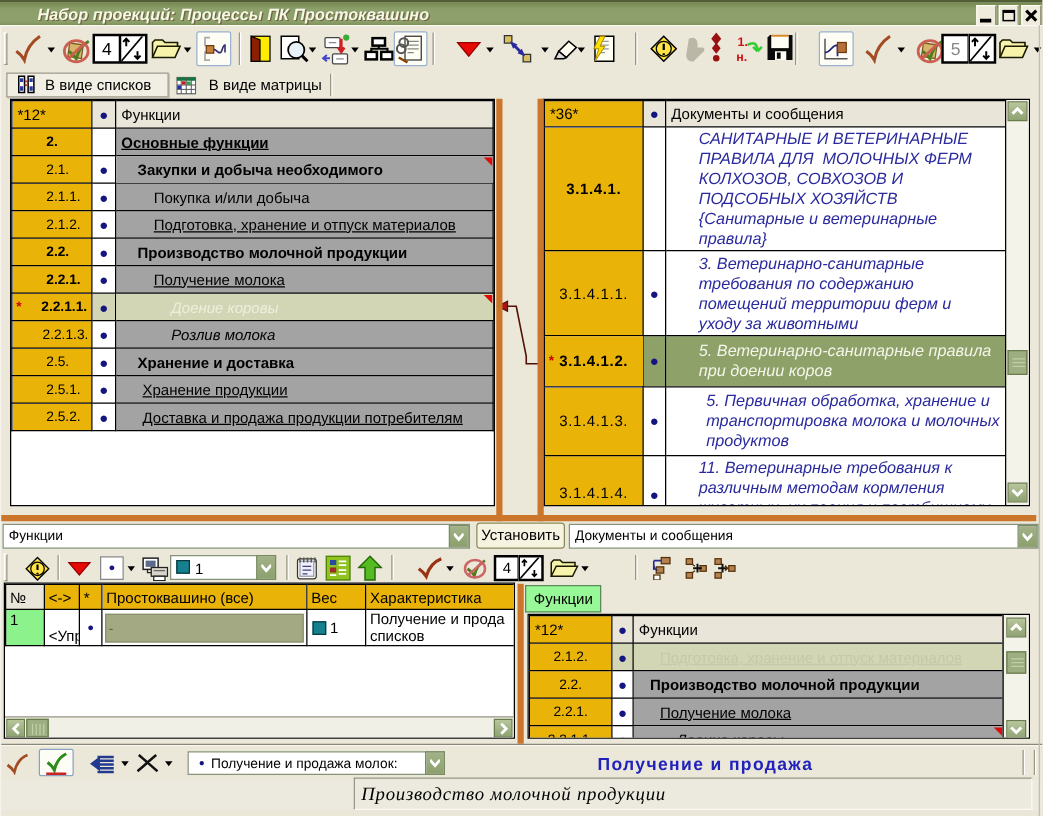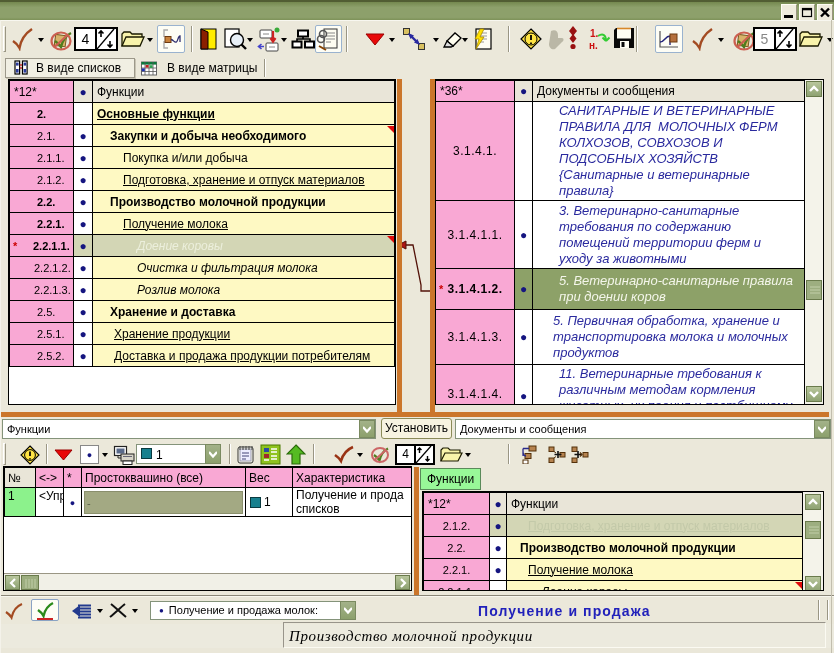--- a/index.html
+++ b/index.html
@@ -13,23 +13,23 @@
 #tb1{left:0;top:20px;width:834px;height:37px;background:#ebe8da;border-top:1px solid #f8f7f0}
 .grip{position:absolute;top:5px;width:3px;height:26px;border-left:1px solid #fff;border-top:1px solid #fff;border-right:1px solid #9a9684;border-bottom:1px solid #9a9684;background:#ebe8da}
 .vsep{position:absolute;top:5px;width:2px;height:26px;border-left:1px solid #9a9684;border-right:1px solid #fff}
 .drop{position:absolute;width:0;height:0;border-left:3px solid transparent;border-right:3px solid transparent;border-top:4px solid #000}
 
 #tabrow{left:0;top:57px;width:834px;height:22px;background:#ebe8da}
 .tabbtn{position:absolute;top:1px;height:20px;background:#eeebdd;border:1px solid #9a9684;display:flex;align-items:center;font-size:12px}
 
 table{border-collapse:collapse;table-layout:fixed}
 td{overflow:hidden;white-space:nowrap;vertical-align:middle}
-.numc{background:#f9a8d4;text-align:center;font-size:12px}
+.numc{background:#eab308;text-align:center;font-size:12px}
 .bulc{background:#fff;text-align:center}
-.namec{background:#fef9c3;font-size:12px;padding-left:4px}
+.namec{background:#a3a3a3;font-size:12px;padding-left:4px}
 .bullet{color:#151580;font-size:12px}
 #tleft td,#tright td,#bleft td,#bright td{border:1px solid #000}
 .blue{color:#2a2a9e;font-style:italic;font-size:13px;line-height:16px;white-space:normal;background:#fff;vertical-align:middle}
 #tleft tr:not(:first-child) td.numc{text-align:left;padding-left:27px;font-size:11px}
 #tright td.numc{letter-spacing:0.5px}
 #bright tr:not(:first-child) td.numc{font-size:11px}
 #tleft tr:first-child td, #tright tr:first-child td.numc, #bright tr:first-child td{font-size:12px;letter-spacing:0}
 .corner{position:absolute;width:0;height:0;border-left:7px solid transparent;border-top:7px solid #e00a0a}
 .star{color:#cc0000;font-size:11px}
 
@@ -41,20 +41,21 @@
 
 .combo{position:absolute;background:#fff;border:1px solid #84937a;font-size:11px}
 .cbtn{position:absolute;background:linear-gradient(#a3b289,#8ca06c);border:1px solid #7a8a60}
 .chev{display:block;margin:4px auto 0;width:8px;height:8px}
 
 #status{left:0;top:624px;width:834px;height:24px;background:#eceade}
 #bottomband{left:0;top:648px;width:834px;height:5px;background:#eae7d9}
 </style></head>
 <body>
 <div class="abs" id="title">
+  <span class="txt">Набор проекций: Процессы ПК Простоквашино</span>
   <div class="wbtn" style="left:781px"><svg width="14" height="15">
         <rect x="2" y="10" width="9" height="3" fill="#000"></rect>
       </svg></div>
   <div class="wbtn" style="left:799px"><svg width="14" height="15">
         <rect x="2.5" y="3.5" width="9" height="8" fill="none" stroke="#000" stroke-width="1.2"></rect>
         <path d="M2.5 4.5 H11.5" stroke="#000" stroke-width="1.6"></path>
       </svg></div>
   <div class="wbtn" style="left:817px"><svg width="14" height="15">
         <path d="M3 3.5 L11 11.5 M11 3.5 L3 11.5" stroke="#000" stroke-width="2.4"></path>
       </svg></div>
@@ -267,25 +268,20 @@
           <td class="numc" style="font-weight:bold">2.2.1.</td>
           <td class="bulc"><span class="bullet">●</span></td>
           <td class="namec" style="text-decoration:underline;padding-left:30px">Получение молока</td>
         </tr>
 <tr style="height:22px">
           <td class="numc" style="font-weight:bold;position:relative;padding-left:23px!important"><span class="star" style="position:absolute;left:3px;top:5px">*</span>2.2.1.1.</td>
           <td class="bulc" style="background:#d3d6b5"><span class="bullet">●</span></td>
           <td class="namec" style="background:#d3d6b5;color:#ecefdc;font-style:italic;padding-left:44px;position:relative">Доение коровы<i class="corner" style="right:0;top:1px"></i></td>
         </tr>
 <tr style="height:22px">
-          <td class="numc" style="padding-left:24px!important">2.2.1.2.</td>
-          <td class="bulc"><span class="bullet">●</span></td>
-          <td class="namec" style="font-style:italic;padding-left:44px">Очистка и фильтрация молока</td>
-        </tr>
-<tr style="height:22px">
           <td class="numc" style="padding-left:24px!important">2.2.1.3.</td>
           <td class="bulc"><span class="bullet">●</span></td>
           <td class="namec" style="font-style:italic;padding-left:44px">Розлив молока</td>
         </tr>
 <tr style="height:22px">
           <td class="numc">2.5.</td>
           <td class="bulc"><span class="bullet">●</span></td>
           <td class="namec" style="font-weight:bold;padding-left:17px">Хранение и доставка</td>
         </tr>
 <tr style="height:22px">
@@ -308,38 +304,38 @@
 
 <div class="abs" id="tright" style="left:434px;top:79px;width:390px;height:326px;border:1px solid #000;background:#fff;overflow:hidden">
 <table style="width:370px">
 <tbody>
         <tr style="height:21px">
           <td class="numc" style="width:79px;text-align:left;padding-left:4px">*36*</td>
           <td class="bulc" style="width:18px;background:#e9e5d8"><span class="bullet">●</span></td>
           <td class="namec" style="background:#e9e5d8">Документы и сообщения</td>
         </tr>
 <tr style="height:99px">
-          <td class="numc" style="font-weight:normal">3.1.4.1.</td>
+          <td class="numc" style="font-weight:bold">3.1.4.1.</td>
           <td class="bulc"></td>
           <td class="blue" style="padding-left:26px">САНИТАРНЫЕ И ВЕТЕРИНАРНЫЕ<br>ПРАВИЛА ДЛЯ&nbsp; МОЛОЧНЫХ ФЕРМ<br>КОЛХОЗОВ, СОВХОЗОВ И<br>ПОДСОБНЫХ ХОЗЯЙСТВ<br>{Санитарные и ветеринарные<br>правила}</td>
         </tr>
 <tr style="height:68px">
           <td class="numc">3.1.4.1.1.</td>
           <td class="bulc"><span class="bullet">●</span></td>
           <td class="blue" style="padding-left:26px">3. Ветеринарно-санитарные<br>требования по содержанию<br>помещений территории ферм и<br>уходу за животными</td>
         </tr>
 <tr style="height:41px">
           <td class="numc" style="font-weight:bold;position:relative"><span class="star" style="position:absolute;left:3px;top:14px">*</span>3.1.4.1.2.</td>
           <td class="bulc" style="background:#8da168"><span class="bullet">●</span></td>
           <td class="blue" style="background:#8da168;color:#f4f6ea;padding-left:26px">5. Ветеринарно-санитарные правила при доении коров</td>
         </tr>
 <tr style="height:55px">
           <td class="numc">3.1.4.1.3.</td>
           <td class="bulc"><span class="bullet">●</span></td>
-          <td class="blue" style="padding-left:20px">5. Первичная обработка, хранение и транспортировка молока и молочных продуктов</td>
+          <td class="blue" style="padding-left:32px">5. Первичная обработка, хранение и транспортировка молока и молочных продуктов</td>
         </tr>
 <tr style="height:60px">
           <td class="numc" style="vertical-align:top;padding-top:22px">3.1.4.1.4.</td>
           <td class="bulc" style="vertical-align:top;padding-top:24px"><span class="bullet">●</span></td>
           <td class="blue" style="padding-left:26px;vertical-align:top;padding-top:1px">11. Ветеринарные требования к различным методам кормления животных, их поения и пастбищному</td>
         </tr>
 </tbody>
     </table>
 <div style="position:absolute;right:0;top:0;width:19px;height:324px;border-left:1px solid #000;background:#f4f3ea">
 <div class="sbtn" style="left:1px;top:1px">
@@ -472,21 +468,21 @@
         <tr style="height:20px">
           <td class="numc" style="width:31px;text-align:left;padding-left:3px;background:#e9e5d8">№</td>
           <td class="numc" style="width:28px;text-align:left;padding-left:3px">&lt;-&gt;</td>
           <td class="numc" style="width:18px;text-align:left;padding-left:3px">*</td>
           <td class="numc" style="width:164px;text-align:left;padding-left:3px">Простоквашино (все)</td>
           <td class="numc" style="width:47px;text-align:left;padding-left:3px">Вес</td>
           <td class="numc" style="text-align:left;padding-left:3px">Характеристика</td>
         </tr>
 <tr style="height:29px">
           <td style="background:#8cf28c;vertical-align:top;padding:1px 0 0 3px;font-size:12px">1</td>
-          <td style="vertical-align:top;padding-top:1px;font-size:12px;padding-left:3px">&lt;Упр</td>
+          <td style="vertical-align:top;padding-top:14px;font-size:12px;padding-left:3px">&lt;Упр</td>
           <td style="text-align:center"><span class="bullet" style="font-size:9px">●</span></td>
           <td style="padding:0 2px">
             <div style="background:#a3a983;border:1px solid #8a8f6d;height:23px;line-height:22px;color:#5c614a;padding-left:2px">-</div>
           </td>
           <td style="font-size:12px"><span style="display:inline-block;width:11px;height:11px;background:#17808e;border:1px solid #0a3a40;margin:0 3px 0 4px;vertical-align:-2px"></span>1</td>
           <td style="font-size:12px;padding-left:3px;white-space:normal;line-height:14px">Получение и прода списков</td>
         </tr>
 </tbody>
     </table>
 <div style="position:absolute;left:0;bottom:0;width:407px;height:17px;border-top:1px solid #9a9684;background:#f1f0e7">

